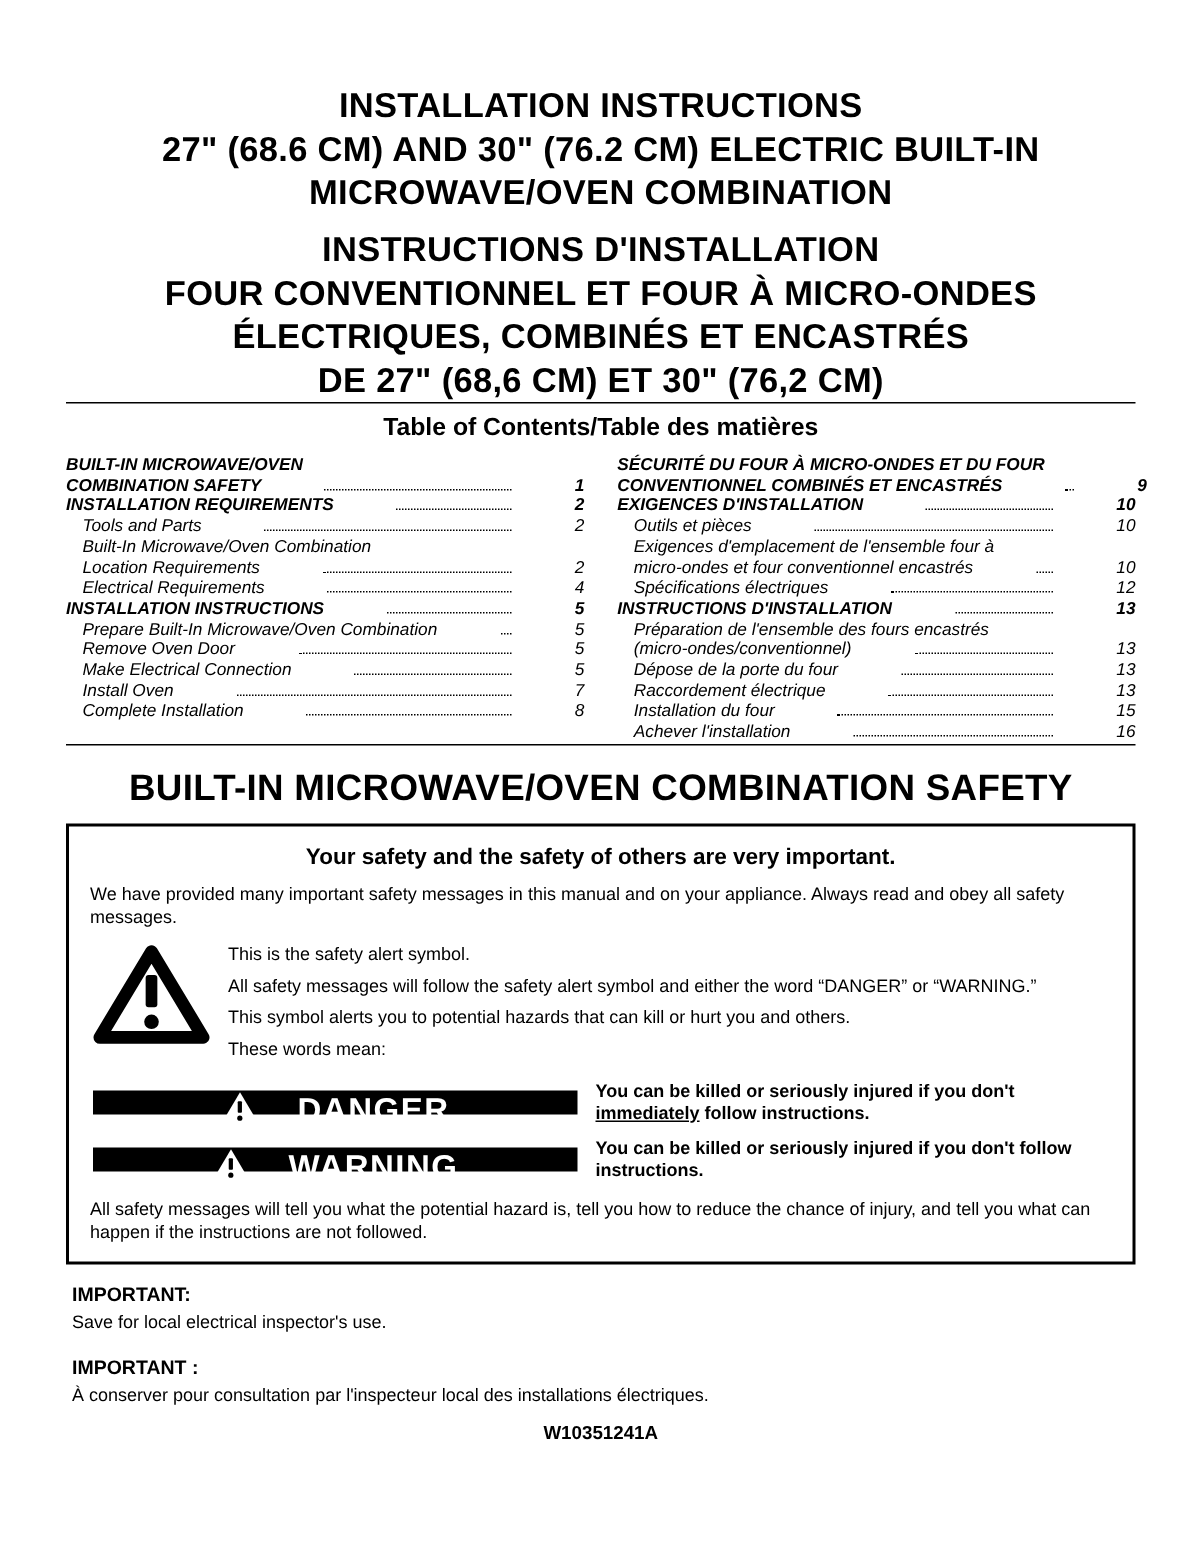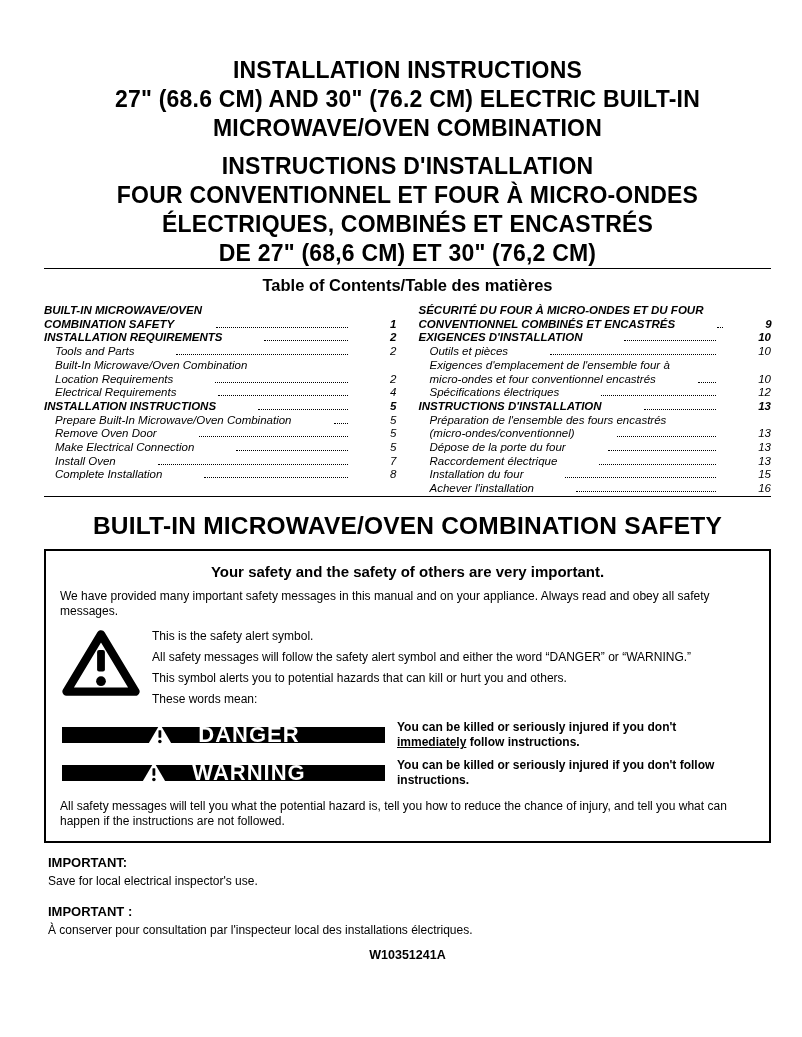--- a/index.html
+++ b/index.html
@@ -4,21 +4,21 @@
 <style>
   * { box-sizing: border-box; }
   html, body {
     margin: 0; padding: 0;
     background: #ffffff;
     color: #000000;
     font-family: "Liberation Sans", sans-serif;
   }
   .page {
     width: 802px; height: 1037px;
-    padding: 56px 31px 0 44px;
+    padding: 56px 45px 0 44px;
     overflow: hidden;
     position: relative;
     background: #fff;
   }
 
   
   .titles { text-align: center; font-weight: bold; }
   .titles .line { font-size: 23px; line-height: 29px; letter-spacing: 0.2px; }
   .titles .gap { height: 9px; }
 
@@ -47,21 +47,21 @@
   .safety-box-title { text-align: center; font-weight: bold; font-size: 15px; margin: 4px 0 9px 0; }
   .safety-intro { font-size: 12px; line-height: 15px; margin-bottom: 9px; }
   .alert-row { display: flex; gap: 12px; align-items: flex-start; margin: 2px 0 6px 2px; }
   .alert-icon { width: 78px; height: 70px; flex: 0 0 78px; }
   .alert-lines { font-size: 12px; line-height: 15px; padding-top: 1px; }
   .alert-lines .alert-line { margin-bottom: 6px; }
   .signal-row { display: flex; align-items: center; gap: 12px; margin: 7px 0 8px 2px; }
   .signal-box {
     width: 323px; height: 16px; flex: 0 0 323px;
     background: #000; color: #fff;
-    display: flex; align-items: center; justify-content: center; gap: 25px;
+    display: flex; justify-content: center; gap: 25px;
   }
   .signal-icon { width: 26px; height: 23px; }
   .signal-label { font-weight: bold; font-size: 22px; letter-spacing: 1px; }
   .signal-text { font-weight: bold; font-size: 12px; line-height: 15px; width: 352px; }
   .signal-text .u { text-decoration: underline; }
   .safety-outro { font-size: 12px; line-height: 15px; margin-top: 11px; }
 
   
   .footer { padding-left: 4px; }
   .imp-label { font-weight: bold; font-size: 13px; margin-top: 12px; }

